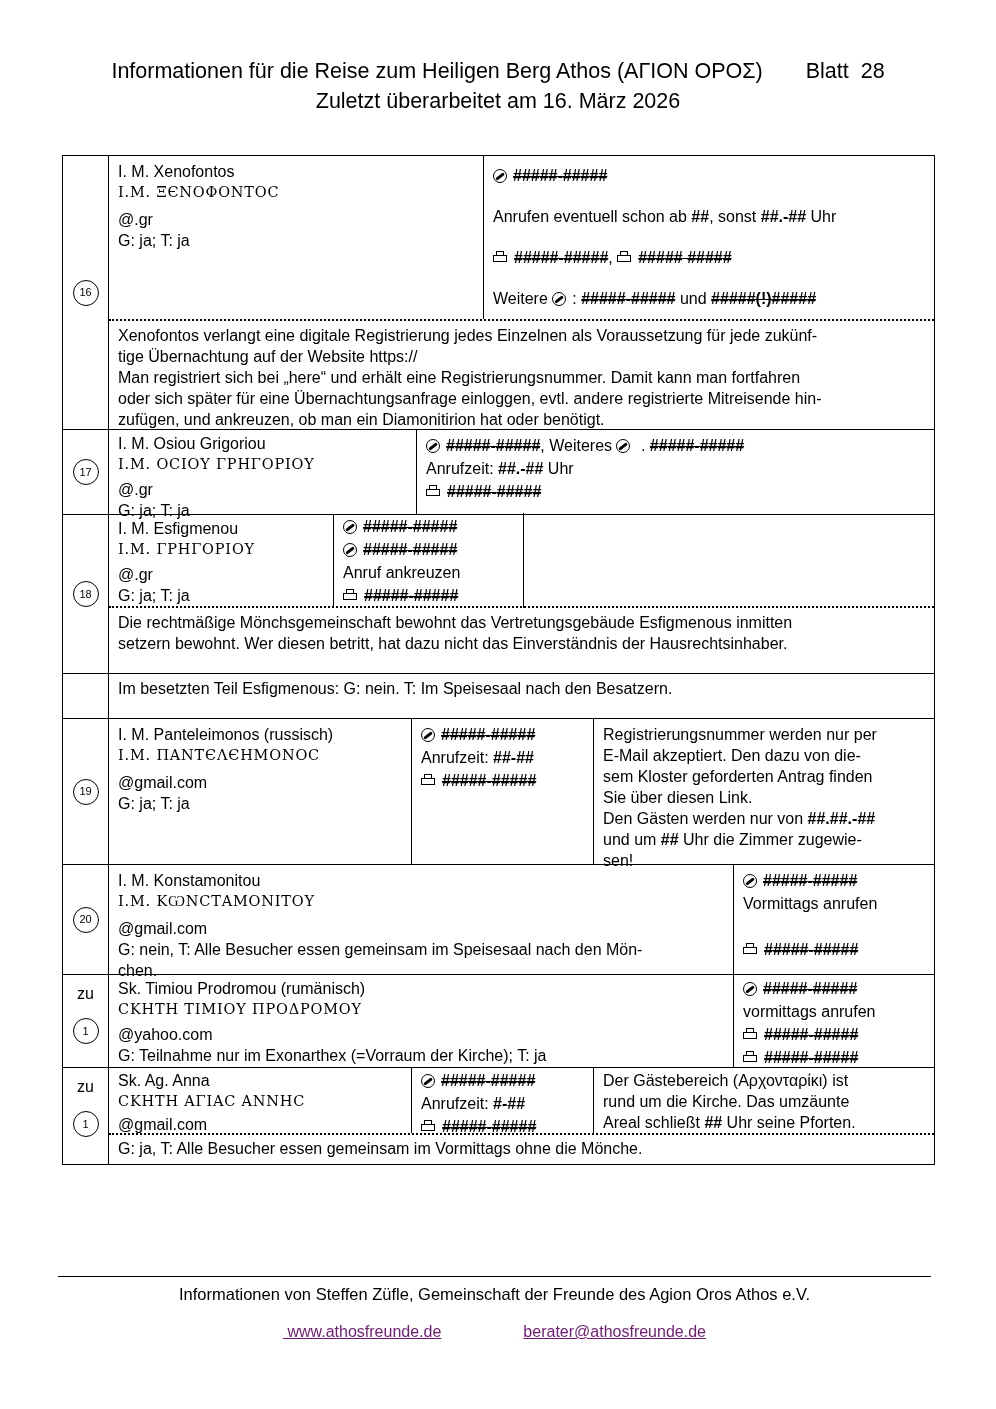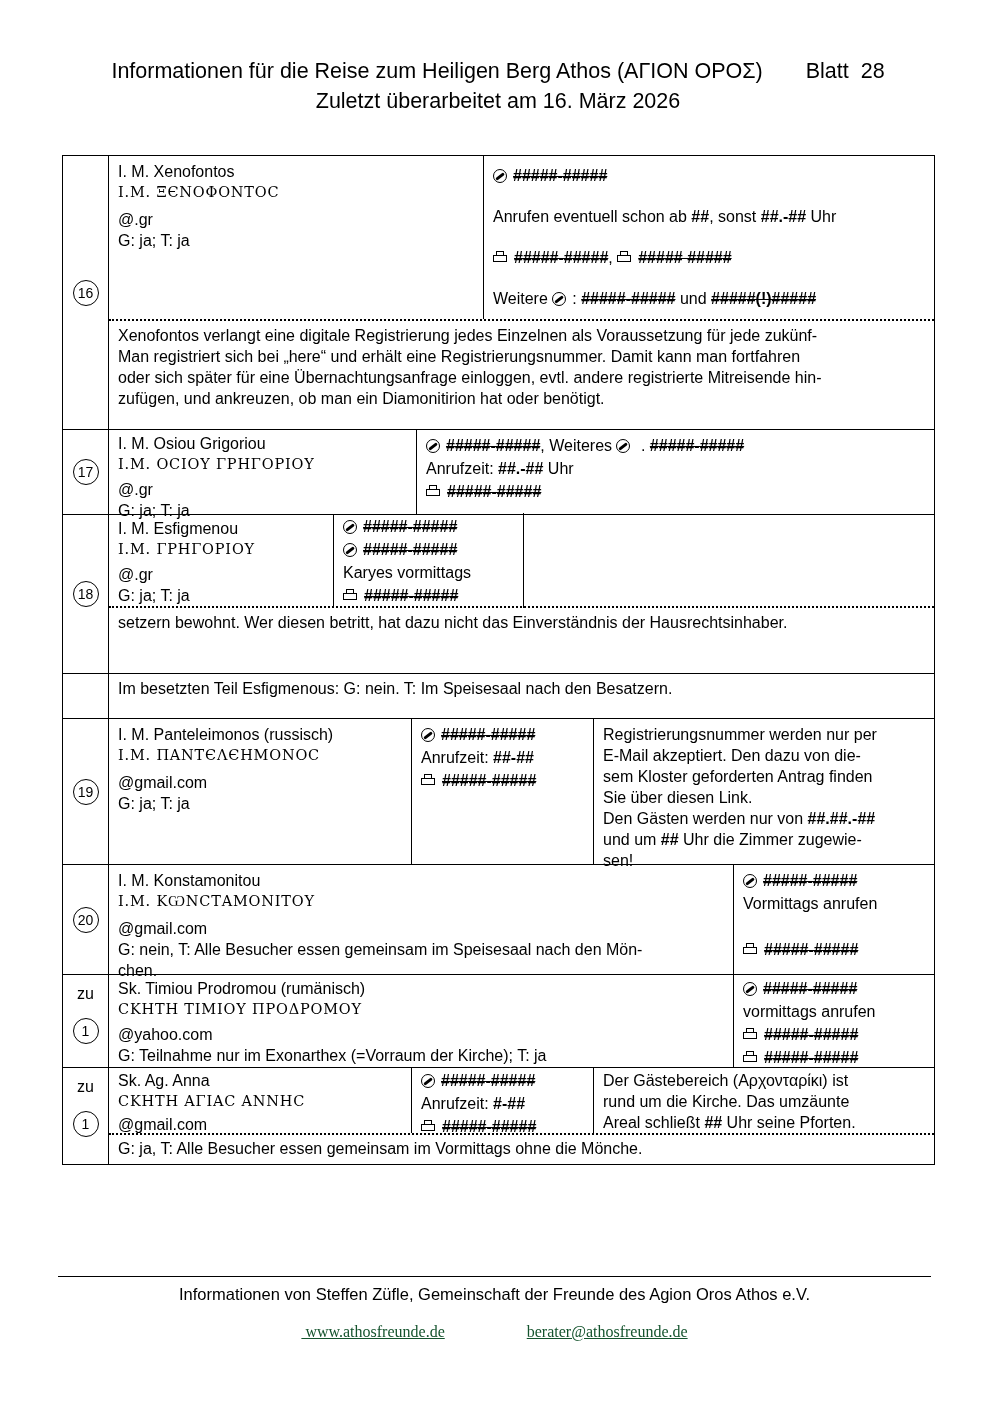--- a/index.html
+++ b/index.html
@@ -21,21 +21,21 @@
   .block + .block{border-top:1.6px solid #000;}
   .ncol{
     width:46px;flex:0 0 46px;border-right:1.6px solid #000;box-sizing:border-box;
     display:flex;flex-direction:column;align-items:center;justify-content:center;
   }
   .ncol.zu{justify-content:flex-start;padding-top:9px;}
   .ncol .zu-label{font-size:16px;line-height:20px;}
   .circnum{
     width:26px;height:26px;border:1.5px solid #000;border-radius:50%;
     display:flex;align-items:center;justify-content:center;
-    font-size:14px;line-height:1;box-sizing:border-box;
+    font-size:11px;line-height:1;box-sizing:border-box;
   }
   .ncol.zu .circnum{margin-top:14px;}
   .bmain{flex:1;display:flex;flex-direction:column;min-width:0;}
   .crow{display:flex;box-sizing:border-box;}
   .crow.dotted-bottom{border-bottom:2.2px dotted #000;}
   .cell{box-sizing:border-box;padding:5px 9px 0 9px;min-width:0;}
   .cell.vline{border-right:1.6px solid #000;}
   .grow{flex:1;}
   .notecell{box-sizing:border-box;padding:4px 9px 0 9px;}
   
@@ -82,21 +82,21 @@
     content:"";position:absolute;left:3px;top:0;width:8px;height:5px;border:1.2px solid #000;box-sizing:border-box;
   }
   .icon-fax::after{
     content:"";position:absolute;left:0;top:4px;width:14px;height:7px;border:1.2px solid #000;
     background:#fff;box-sizing:border-box;
   }
   
   .doc-footer{position:absolute;left:58px;top:1276px;width:873px;border-top:1.6px solid #000;text-align:center;}
   .doc-footer .credit{margin-top:7px;font-size:16.5px;}
   .doc-footer .links{margin-top:16px;display:flex;justify-content:center;gap:82px;}
-  .doc-footer a{color:#14532d;text-decoration:underline;white-space:pre;font-family:Liberation Serif, serif;}
+  .doc-footer a{color:#701a75;text-decoration:underline;white-space:pre;}
 </style>
 </head>
 <body>
 
 <div class="doc-header">
   <div class="line1">
     <span>Informationen für die Reise zum Heiligen Berg Athos (ΑΓΙΟΝ ΟΡΟΣ)</span>
     <span class="blatt">Blatt  28</span>
   </div>
   <div class="line2">Zuletzt überarbeitet am 16. März 2026</div>
@@ -118,20 +118,21 @@
         </div>
         <div class="cell grow sp-wide" style="padding-top:9px">
             <div class="line"><span class="icon-phone"></span><span class="redact">#####-#####</span></div>
             <div class="line"><span>Anrufen eventuell schon ab </span><span class="num-b">##</span><span>, sonst </span><span class="num-b">##.-##</span><span> Uhr</span></div>
             <div class="line"><span class="icon-fax"></span><span class="redact">#####-#####</span><span>, </span><span class="icon-fax"></span><span class="redact">##### #####</span></div>
             <div class="line"><span>Weitere </span><span class="icon-phone"></span><span>: </span><span class="redact">#####-#####</span><span> und </span><span class="redact">#####(!)#####</span></div>
           </div>
       </div>
       <div class="notecell h-r16n">
           <div class="line">Xenofontos verlangt eine digitale Registrierung jedes Einzelnen als Voraussetzung für jede zukünf-</div>
+          <div class="line">tige Übernachtung auf der Website https://</div>
           <div class="line">Man registriert sich bei „here“ und erhält eine Registrierungsnummer. Damit kann man fortfahren</div>
           <div class="line">oder sich später für eine Übernachtungsanfrage einloggen, evtl. andere registrierte Mitreisende hin-</div>
           <div class="line">zufügen, und ankreuzen, ob man ein Diamonitirion hat oder benötigt.</div>
         </div>
     </div>
   </div>
 
   <div class="block">
     <div class="ncol">
       <div class="circnum">17</div>
@@ -161,26 +162,27 @@
       <div class="crow h-r18 dotted-bottom">
         <div class="cell vline w-r18main" style="padding-top:3px">
           <div class="mname">I. M. Esfigmenou</div>
           <div class="greek">Ι.Μ. ΓΡΗΓΟΡΙΟΥ</div>
           <div class="email" style="margin-top:4px">@.gr</div>
           <div>G: ja; T: ja</div>
         </div>
         <div class="cell vline w-r18mid sp-sm" style="padding-top:3px">
             <div class="line"><span class="icon-phone"></span><span class="redact">#####-#####</span></div>
             <div class="line"><span class="icon-phone"></span><span class="redact">#####-#####</span></div>
-            <div class="line">Karyes vormittags</div>
+            <div class="line">Anruf ankreuzen</div>
             <div class="line"><span class="icon-fax"></span><span class="redact">#####-#####</span></div>
           </div>
         <div class="cell grow"></div>
       </div>
       <div class="notecell h-r18n">
+          <div class="line">Die rechtmäßige Mönchsgemeinschaft bewohnt das Vertretungsgebäude Esfigmenous inmitten</div>
           <div class="line">setzern bewohnt. Wer diesen betritt, hat dazu nicht das Einverständnis der Hausrechtsinhaber.</div>
         </div>
     </div>
   </div>
 
   <div class="block">
     <div class="ncol"></div>
     <div class="bmain">
       <div class="notecell h-r18b">Im besetzten Teil Esfigmenous: G: nein. T: Im Speisesaal nach den Besatzern.</div>
     </div>

